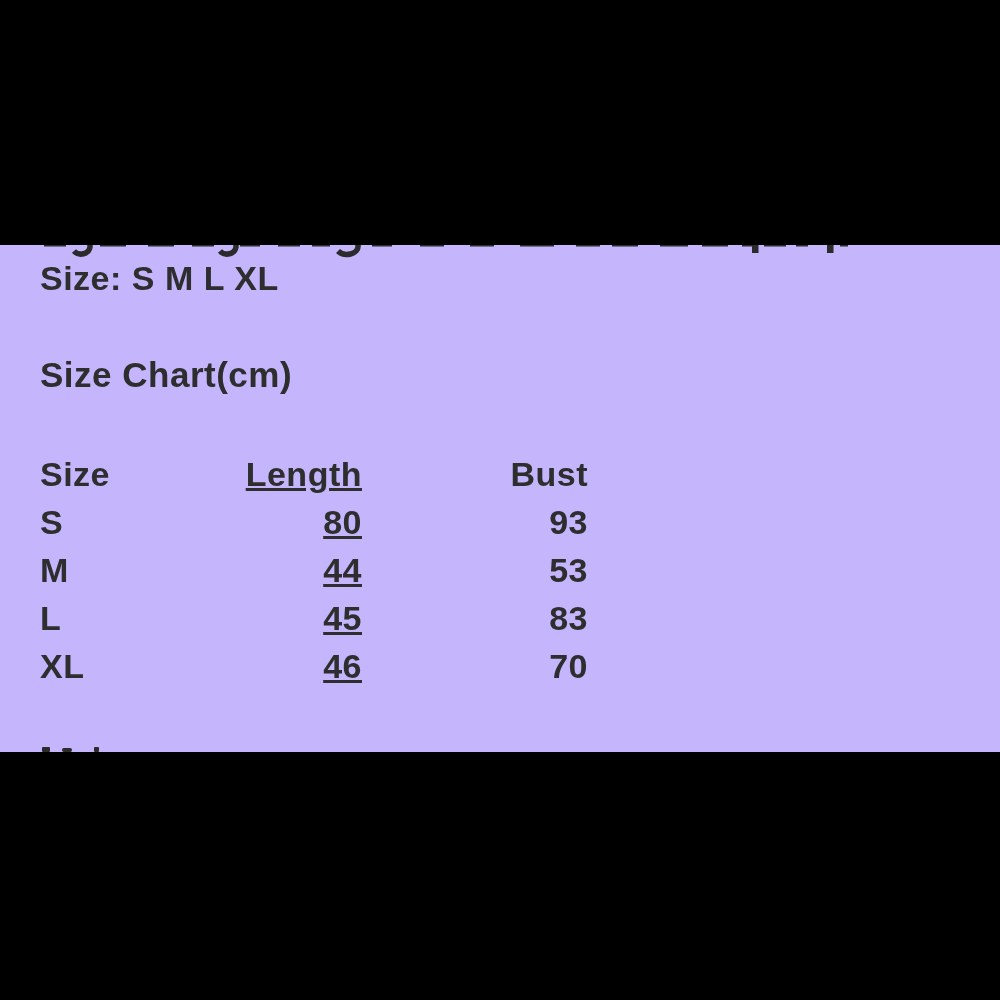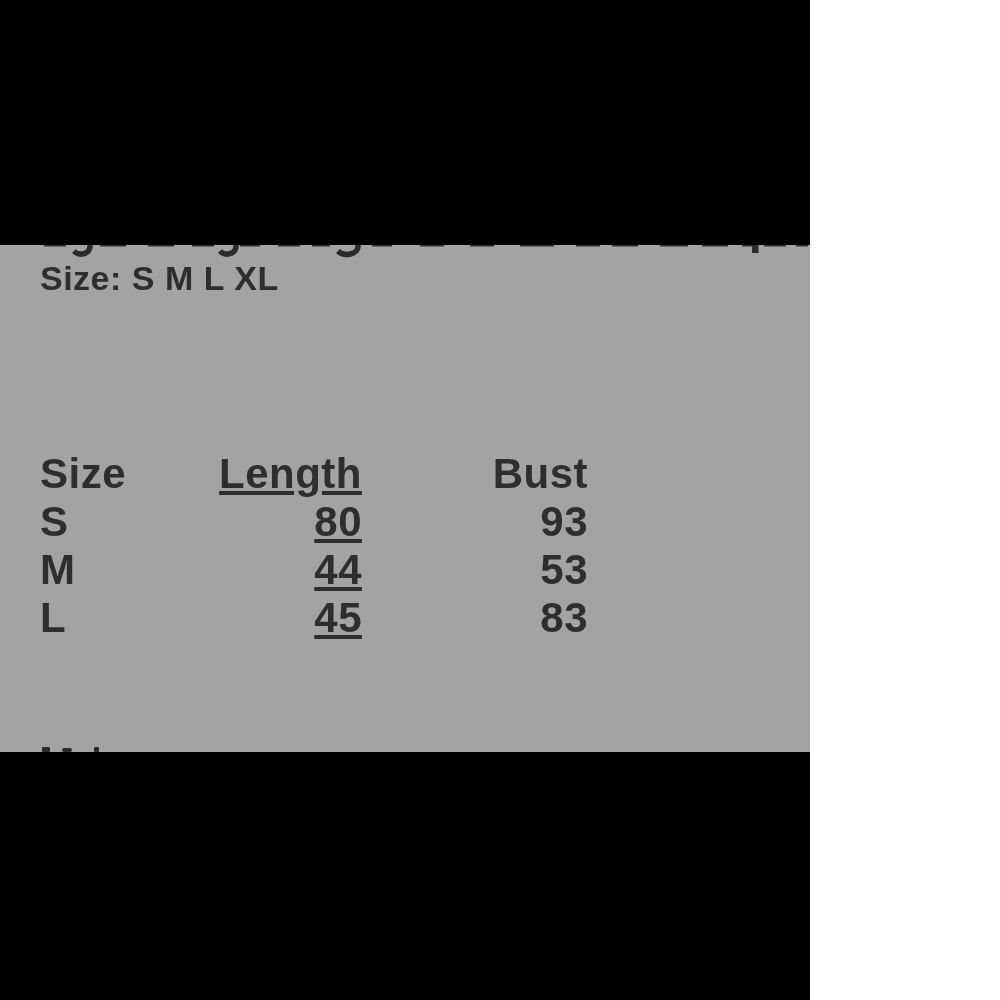--- a/index.html
+++ b/index.html
@@ -1,20 +1,20 @@
 <!DOCTYPE html>
 <html><head>
 <meta charset="utf-8">
 <style>
   html, body { margin: 0; padding: 0; background: #fff; }
   .screen {
     position: relative;
-    width: 810px;
+    width: 1000px;
     height: 1000px;
-    background: #a3a3a3;
+    background: #c4b5fd;
     overflow: hidden;
     font-family: "Liberation Sans", sans-serif;
     color: #2e2e2e;
   }
   .bar {
     position: absolute;
     left: 0;
     width: 1000px;
     background: #000000;
     z-index: 5;
@@ -59,21 +59,21 @@
     border-collapse: collapse;
     table-layout: fixed;
   }
   table.size-chart th,
   table.size-chart td {
     padding: 0;
     margin: 0;
     height: 48px;
     vertical-align: middle;
     font-weight: bold;
-    font-size: 42px;
+    font-size: 34px;
     line-height: 1;
     letter-spacing: 0.5px;
     white-space: nowrap;
     color: #2e2e2e;
   }
   .col-size  { width: 120px; text-align: left; }
   .col-length{ width: 202px; text-align: right; text-decoration: underline; }
   .col-bust  { width: 226px; text-align: right; }
 </style>
 </head>
@@ -109,20 +109,21 @@
     </g>
     <g fill="none" stroke="#2b2b2b" stroke-width="5.5" stroke-linecap="butt">
       <path d="M90 0 v3 a9 8 0 0 1 -16 4"></path>
       <path d="M236 0 v3 a9 8 0 0 1 -16 4"></path>
       <path d="M358 0 v2 a11 8 0 0 1 -20 5"></path>
     </g>
   </svg>
 
   <div class="line size-line">Size: S M L XL</div>
 
+  <div class="line chart-title">Size Chart(cm)</div>
 
   <table class="size-chart">
     <thead>
       <tr>
         <th class="col-size">Size</th>
         <th class="col-length">Length</th>
         <th class="col-bust">Bust</th>
       </tr>
     </thead>
     <tbody>
@@ -134,20 +135,25 @@
       <tr>
         <td class="col-size">M</td>
         <td class="col-length">44</td>
         <td class="col-bust">53</td>
       </tr>
       <tr>
         <td class="col-size">L</td>
         <td class="col-length">45</td>
         <td class="col-bust">83</td>
       </tr>
+      <tr>
+        <td class="col-size">XL</td>
+        <td class="col-length">46</td>
+        <td class="col-bust">70</td>
+      </tr>
     </tbody>
   </table>
 
   <svg class="frag-bottom" viewBox="0 0 1000 7" xmlns="http://www.w3.org/2000/svg" aria-hidden="true">
     <g fill="#2b2b2b">
       <rect x="42" y="2" width="8" height="5" rx="1"></rect>
       <rect x="62" y="3" width="10" height="4" rx="2"></rect>
       <rect x="94" y="2" width="5" height="5" rx="1"></rect>
     </g>
   </svg>

